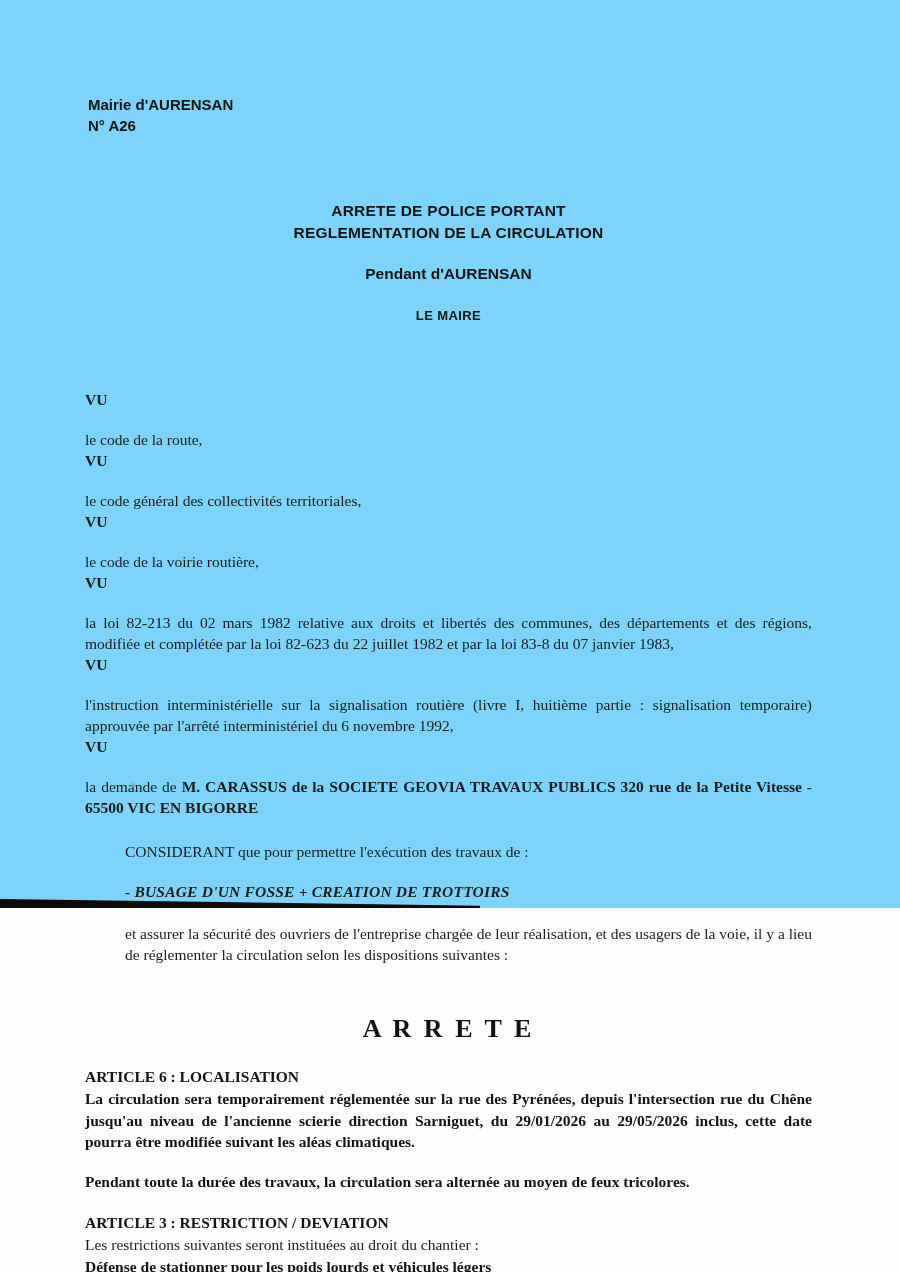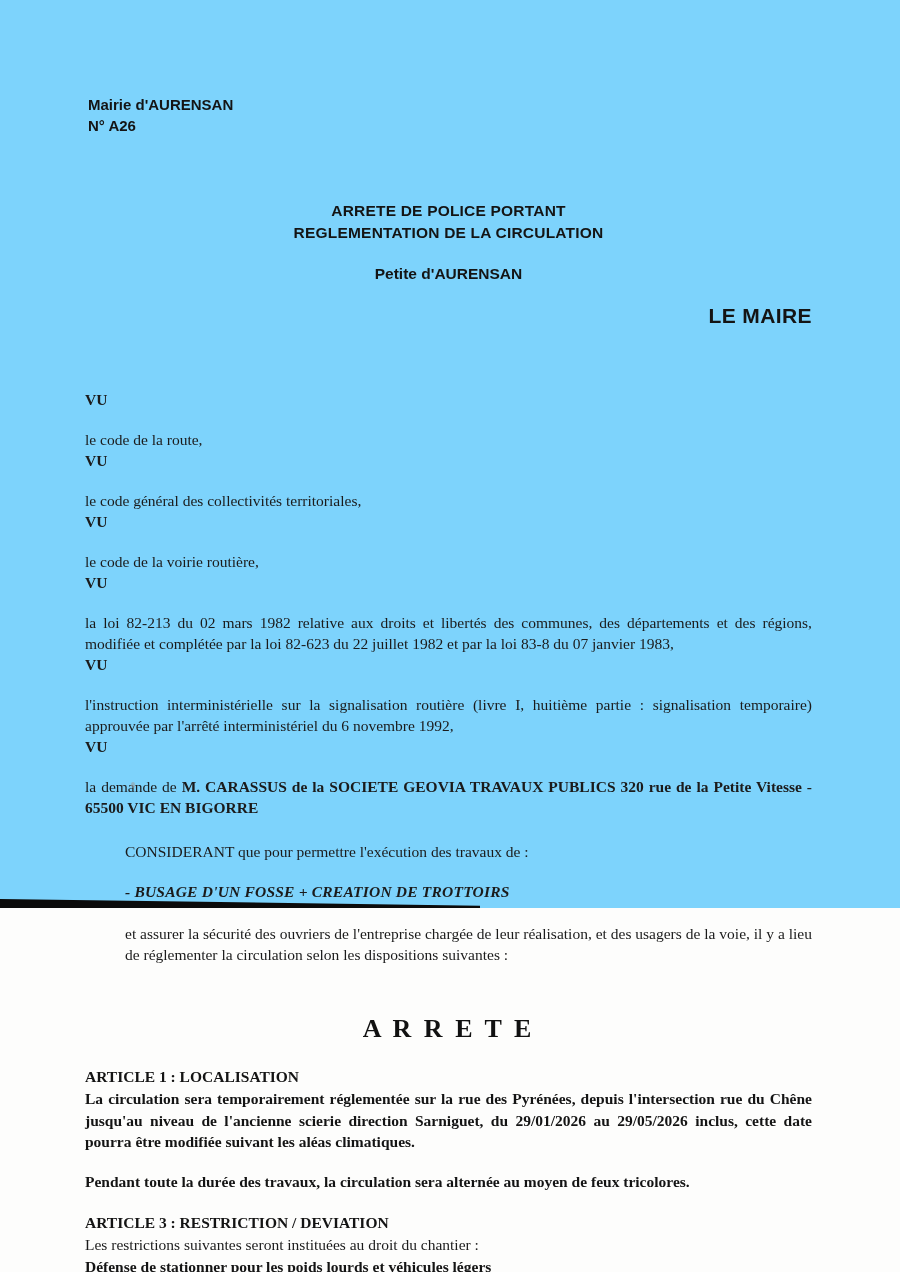--- a/index.html
+++ b/index.html
@@ -29,21 +29,21 @@
   .doc-header { margin-top: 94px; margin-left: 3px; font-size: 15px; line-height: 21px; }
 
   .doc-title {
     margin-top: 64px;
     text-align: center;
     font-size: 15.5px;
     line-height: 21.5px;
     letter-spacing: 0.2px;
   }
   .commune { margin-top: 20px; text-align: center; font-size: 15.5px; }
-  .maire   { margin-top: 21px; text-align: right; font-size: 21px; letter-spacing: 0.4px; }
+  .maire   { margin-top: 21px; text-align: center; font-size: 13px; letter-spacing: 0.4px; }
 
   .vu-list { margin-top: 63px; }
   .vu-row  { display: flex; flex-direction: column; }
   .vu-label { flex: 0 0 40px; font-weight: bold; }
   .vu-text  { flex: 1; text-align: justify; }
   .bold { font-weight: bold; }
 
   .considerant { margin: 23px 0 0 40px; }
   .works-line  { margin: 19px 0 0 40px; font-weight: bold; font-style: italic; letter-spacing: 0.2px; }
   .intro-para  { margin: 21px 0 0 40px; text-align: justify; }
@@ -97,21 +97,21 @@
     <header class="doc-header">
       <div class="sans">Mairie d'AURENSAN</div>
       <div class="sans">N° A26</div>
     </header>
 
     <div class="doc-title sans">
       <div>ARRETE DE POLICE PORTANT</div>
       <div>REGLEMENTATION DE LA CIRCULATION</div>
     </div>
 
-    <div class="commune sans">Petite d'AURENSAN</div>
+    <div class="commune sans">Pendant d'AURENSAN</div>
     <div class="maire sans">LE MAIRE</div>
 
     <section class="vu-list">
       <div class="vu-row">
         <span class="vu-label">VU</span>
         <div class="vu-text">le code de la route,</div>
       </div>
       <div class="vu-row">
         <span class="vu-label">VU</span>
         <div class="vu-text">le code général des collectivités territoriales,</div>
@@ -136,21 +136,21 @@
 
     <p class="considerant">CONSIDERANT que pour permettre l'exécution des travaux de :</p>
 
     <p class="works-line">- BUSAGE D'UN FOSSE + CREATION DE TROTTOIRS</p>
 
     <p class="intro-para">et assurer la sécurité des ouvriers de l'entreprise chargée de leur réalisation, et des usagers de la voie, il y a lieu de réglementer la circulation selon les dispositions suivantes :</p>
 
     <h1 class="arrete">A R R E T E</h1>
 
     <section class="article-1">
-      <div class="article-heading">ARTICLE 1 : LOCALISATION</div>
+      <div class="article-heading">ARTICLE 6 : LOCALISATION</div>
       <p class="article-body">La circulation sera temporairement réglementée sur la rue des Pyrénées, depuis l'intersection rue du Chêne jusqu'au niveau de l'ancienne scierie direction Sarniguet, du 29/01/2026 au 29/05/2026 inclus, cette date pourra être modifiée suivant les aléas climatiques.</p>
     </section>
 
     <section class="article-2">
       <p class="article-body">Pendant toute la durée des travaux, la circulation sera alternée au moyen de feux tricolores.</p>
     </section>
 
     <section class="article-3">
       <div class="article-heading">ARTICLE 3 : RESTRICTION / DEVIATION</div>
       <p class="article-intro">Les restrictions suivantes seront instituées au droit du chantier :</p>

